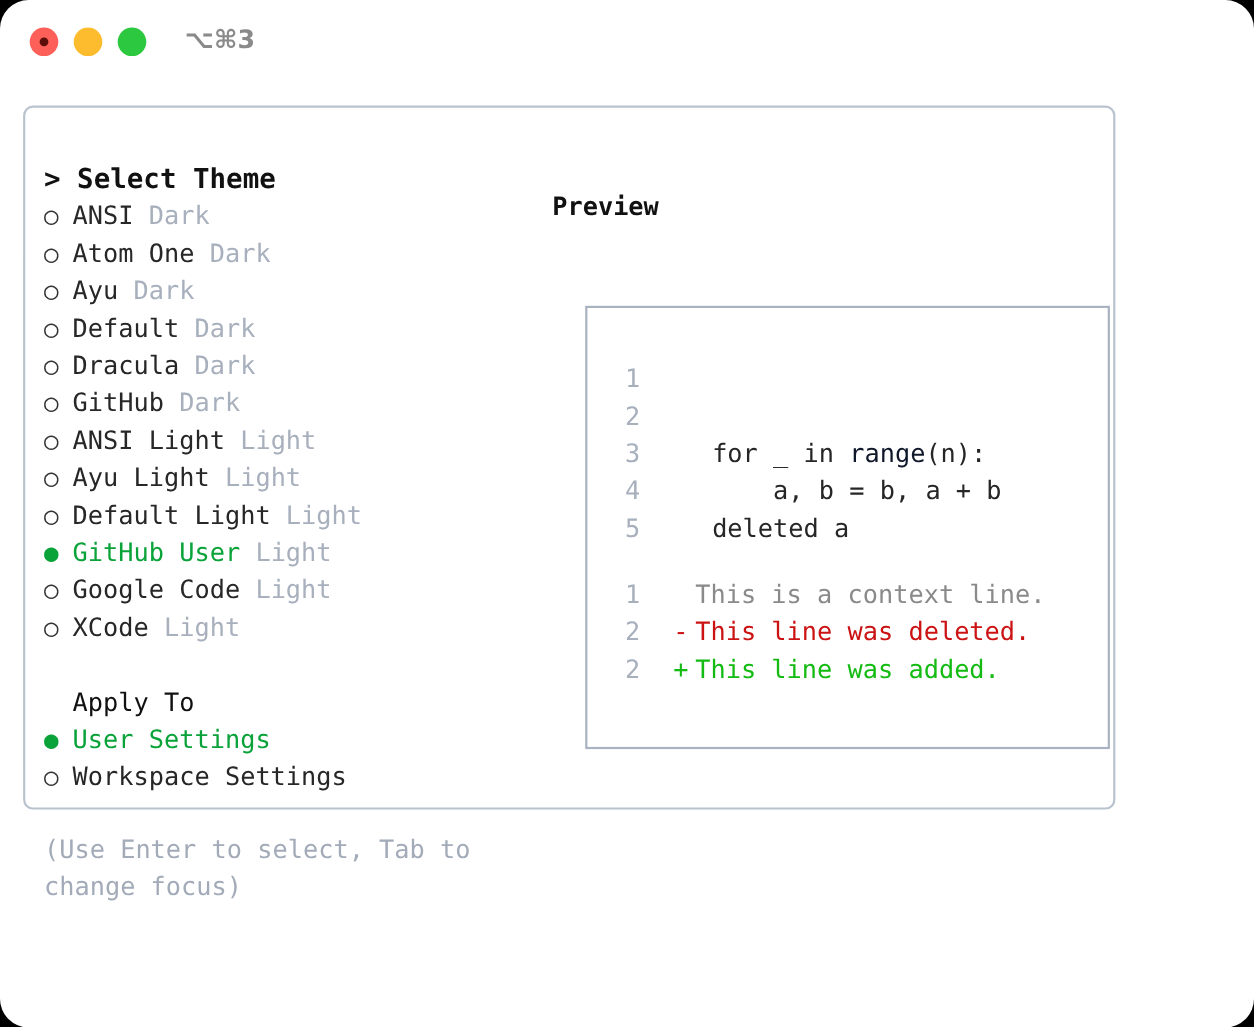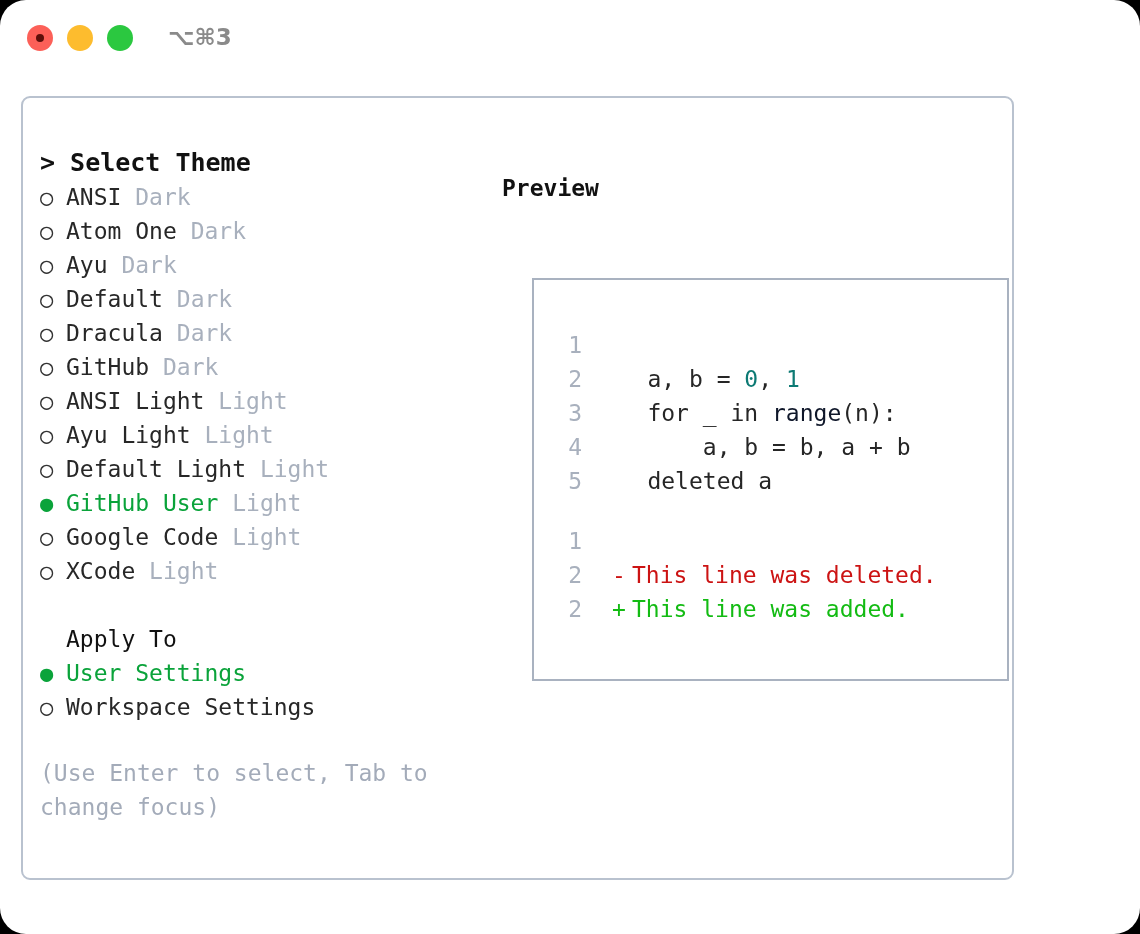--- a/index.html
+++ b/index.html
@@ -65,21 +65,21 @@
     color: #8a8a8a;
     letter-spacing: 0px;
     font-family: "DejaVu Sans", sans-serif;
   }
 
   
   .panel {
     position: absolute;
     left: 21px; top: 96px;
     width: 993px;
-    height: 784px;
+    height: 640px;
     border: 2px solid #b9c2cf;
     border-radius: 9px;
     box-sizing: border-box;
     background: #ffffff;
   }
 
   .col-left {
     position: absolute;
     left: 17px; top: 48px;
     width: 440px;
@@ -231,28 +231,28 @@
         </div>
 
       <div class="hint">(Use Enter to select, Tab to change focus)</div>
     </div>
 
     <div class="col-right">
       <div class="preview-header">Preview</div>
       <div class="preview-box">
         <div id="code-block">
             <div class="code-line"><span class="lineno">1</span></div>
-            <div class="code-line"><span class="lineno">2</span><span class="code-text"><span>    </span><span class="code-text">a, b = </span><span class="tok-num">0</span><span class="code-text">, </span><span class="tok-num">1</span></span></div>
+            <div class="code-line"><span class="lineno">2</span></div>
             <div class="code-line"><span class="lineno">3</span><span class="code-text"><span>    </span><span class="code-text">for _ in </span><span class="tok-call">range</span><span class="code-text">(n):</span></span></div>
             <div class="code-line"><span class="lineno">4</span><span class="code-text"><span>        </span><span class="code-text">a, b = b, a + b</span></span></div>
             <div class="code-line"><span class="lineno">5</span><span class="code-text"><span>    </span><span class="code-text">deleted a</span></span></div>
           </div>
         <div class="diff-gap"></div>
         <div id="diff-block">
-            <div class="code-line"><span class="lineno">1</span><span class="marker"> </span><span class="marker diff-ctx"> </span></div>
+            <div class="code-line"><span class="lineno">1</span><span class="marker"> </span><span class="marker diff-ctx"> </span><span class="diff-ctx">This is a context line.</span></div>
             <div class="code-line"><span class="lineno">2</span><span class="marker"> </span><span class="marker diff-del">-</span><span class="diff-del">This line was deleted.</span></div>
             <div class="code-line"><span class="lineno">2</span><span class="marker"> </span><span class="marker diff-add">+</span><span class="diff-add">This line was added.</span></div>
           </div>
       </div>
     </div>
 
   </div>
 </div>
 
 </body></html>

